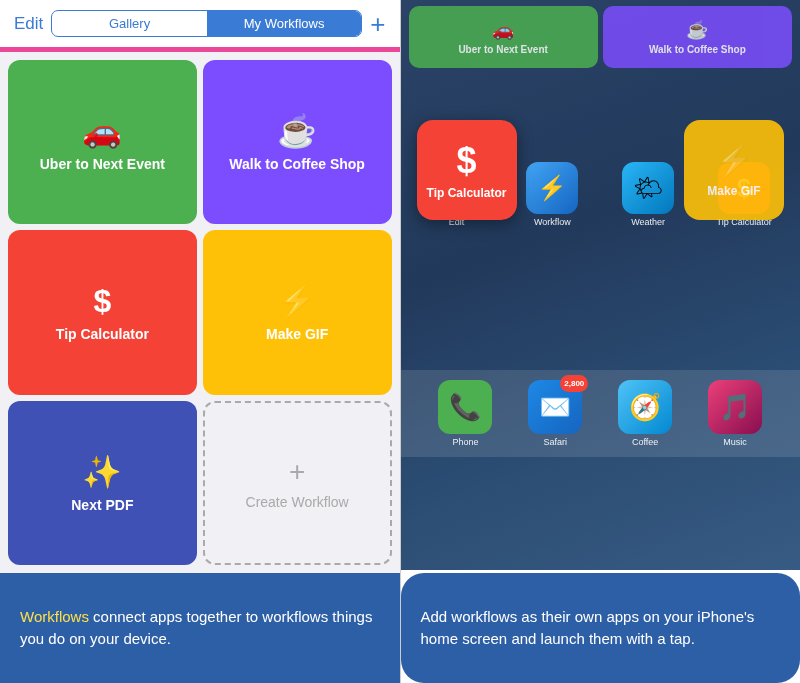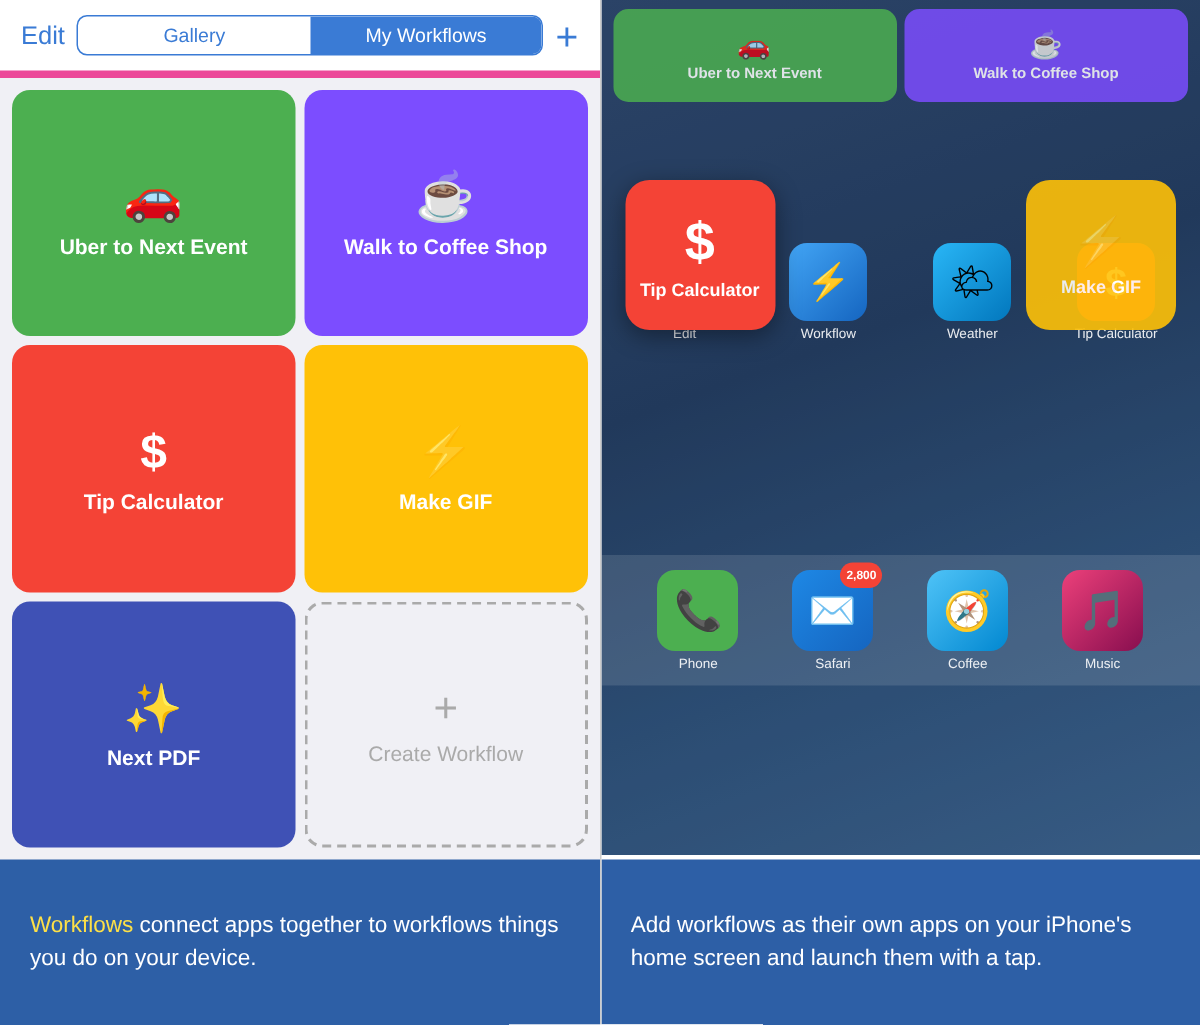--- a/index.html
+++ b/index.html
@@ -285,20 +285,21 @@
     .right-footer {
       position: absolute;
       bottom: 0;
       left: 0; right: 0;
       background: #2d5fa6;
       padding: 28px 20px;
       min-height: 110px;
       display: flex;
       align-items: center;
       z-index: 10;
+      border-radius: 23px;
     }
 
     .right-footer-text {
       font-size: 15px;
       color: #fff;
       line-height: 1.5;
     }
 
     
     .panel-divider {

